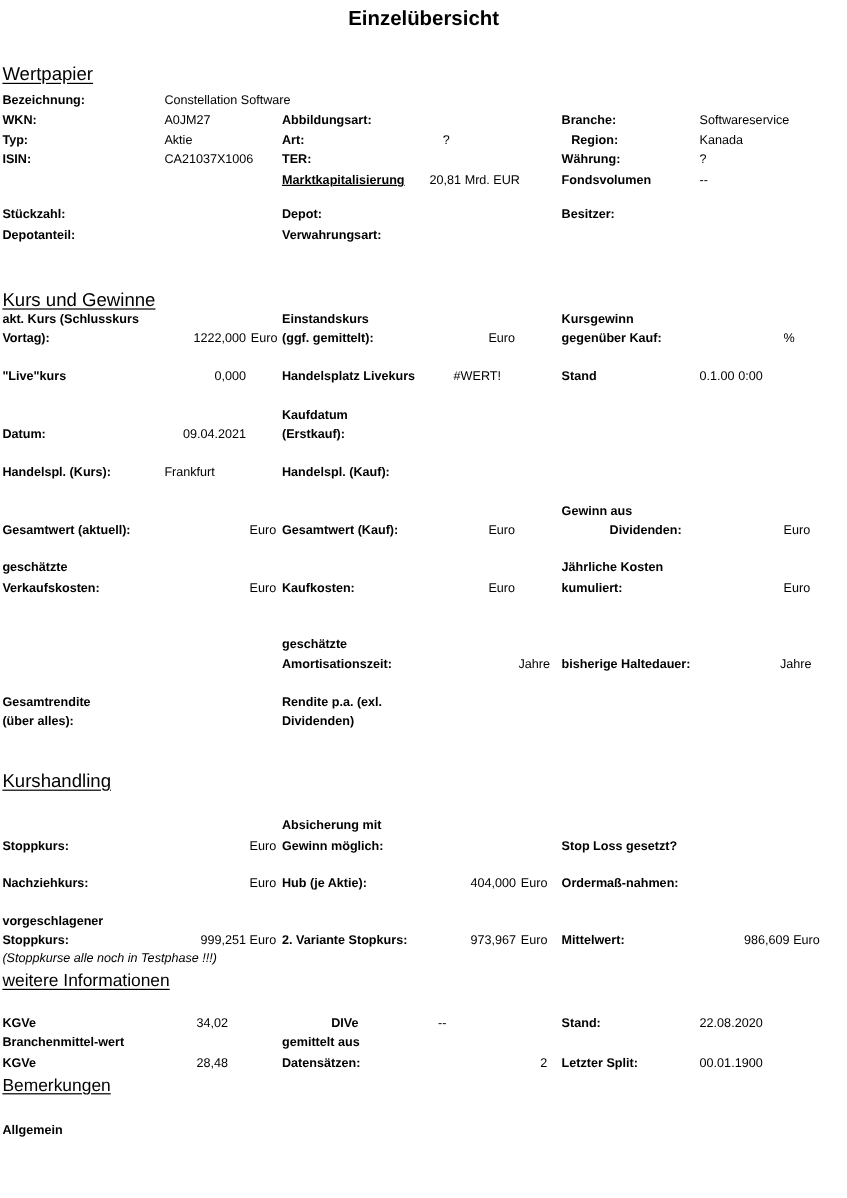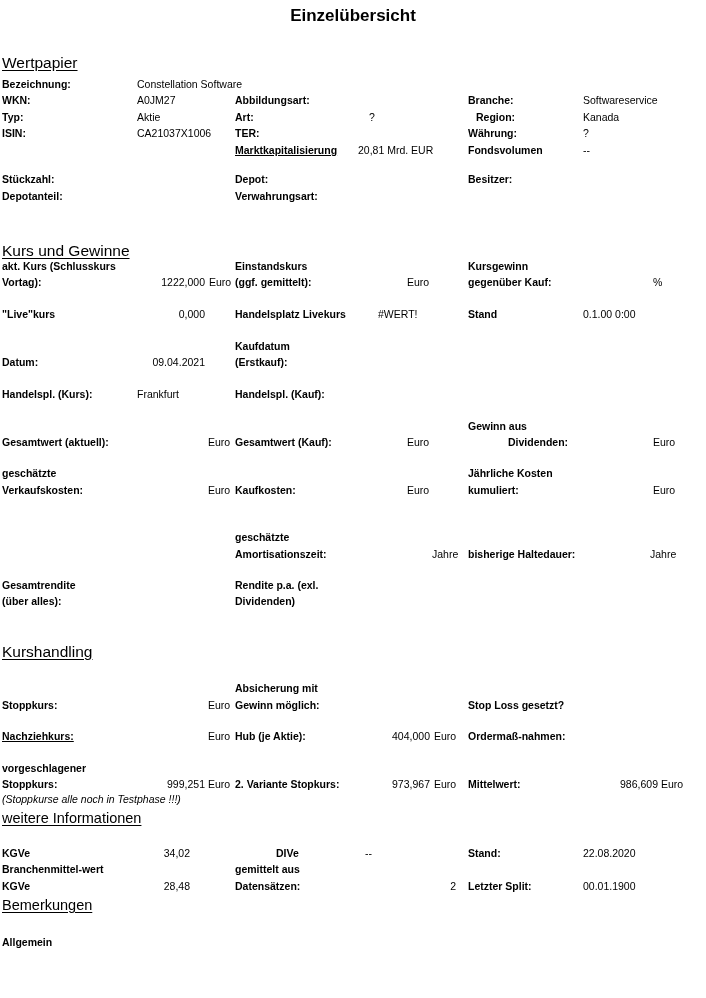--- a/index.html
+++ b/index.html
@@ -168,21 +168,21 @@
 
   <div class="section-head" style="left:2px; top:643px;">Kurshandling</div>
 
   <div class="t b" style="left:235px; top:682px;">Absicherung mit</div>
   <div class="t b" style="left:235px; top:699px;">Gewinn möglich:</div>
 
   <div class="t b" style="left:2px; top:699px;">Stoppkurs:</div>
   <div class="t reg" style="left:208px; top:699px;">Euro</div>
   <div class="t b" style="left:468px; top:699px;">Stop Loss gesetzt?</div>
 
-  <div class="t b" style="left:2px; top:730px;text-decoration:underline;">Nachziehkurs:</div>
+  <div class="t b" style="left:2px; top:730px;">Nachziehkurs:</div>
   <div class="t reg" style="left:208px; top:730px;">Euro</div>
   <div class="t b" style="left:235px; top:730px;">Hub (je Aktie):</div>
   <div class="t reg r" style="left:330px; top:730px; width:100px;">404,000</div>
   <div class="t reg" style="left:434px; top:730px;">Euro</div>
   <div class="t b" style="left:468px; top:730px;">Ordermaß-nahmen:</div>
 
   <div class="t b" style="left:2px; top:762px;">vorgeschlagener</div>
   <div class="t b" style="left:2px; top:778px;">Stoppkurs:</div>
   <div class="t reg r" style="left:105px; top:778px; width:100px;">999,251</div>
   <div class="t reg" style="left:208px; top:778px;">Euro</div>

